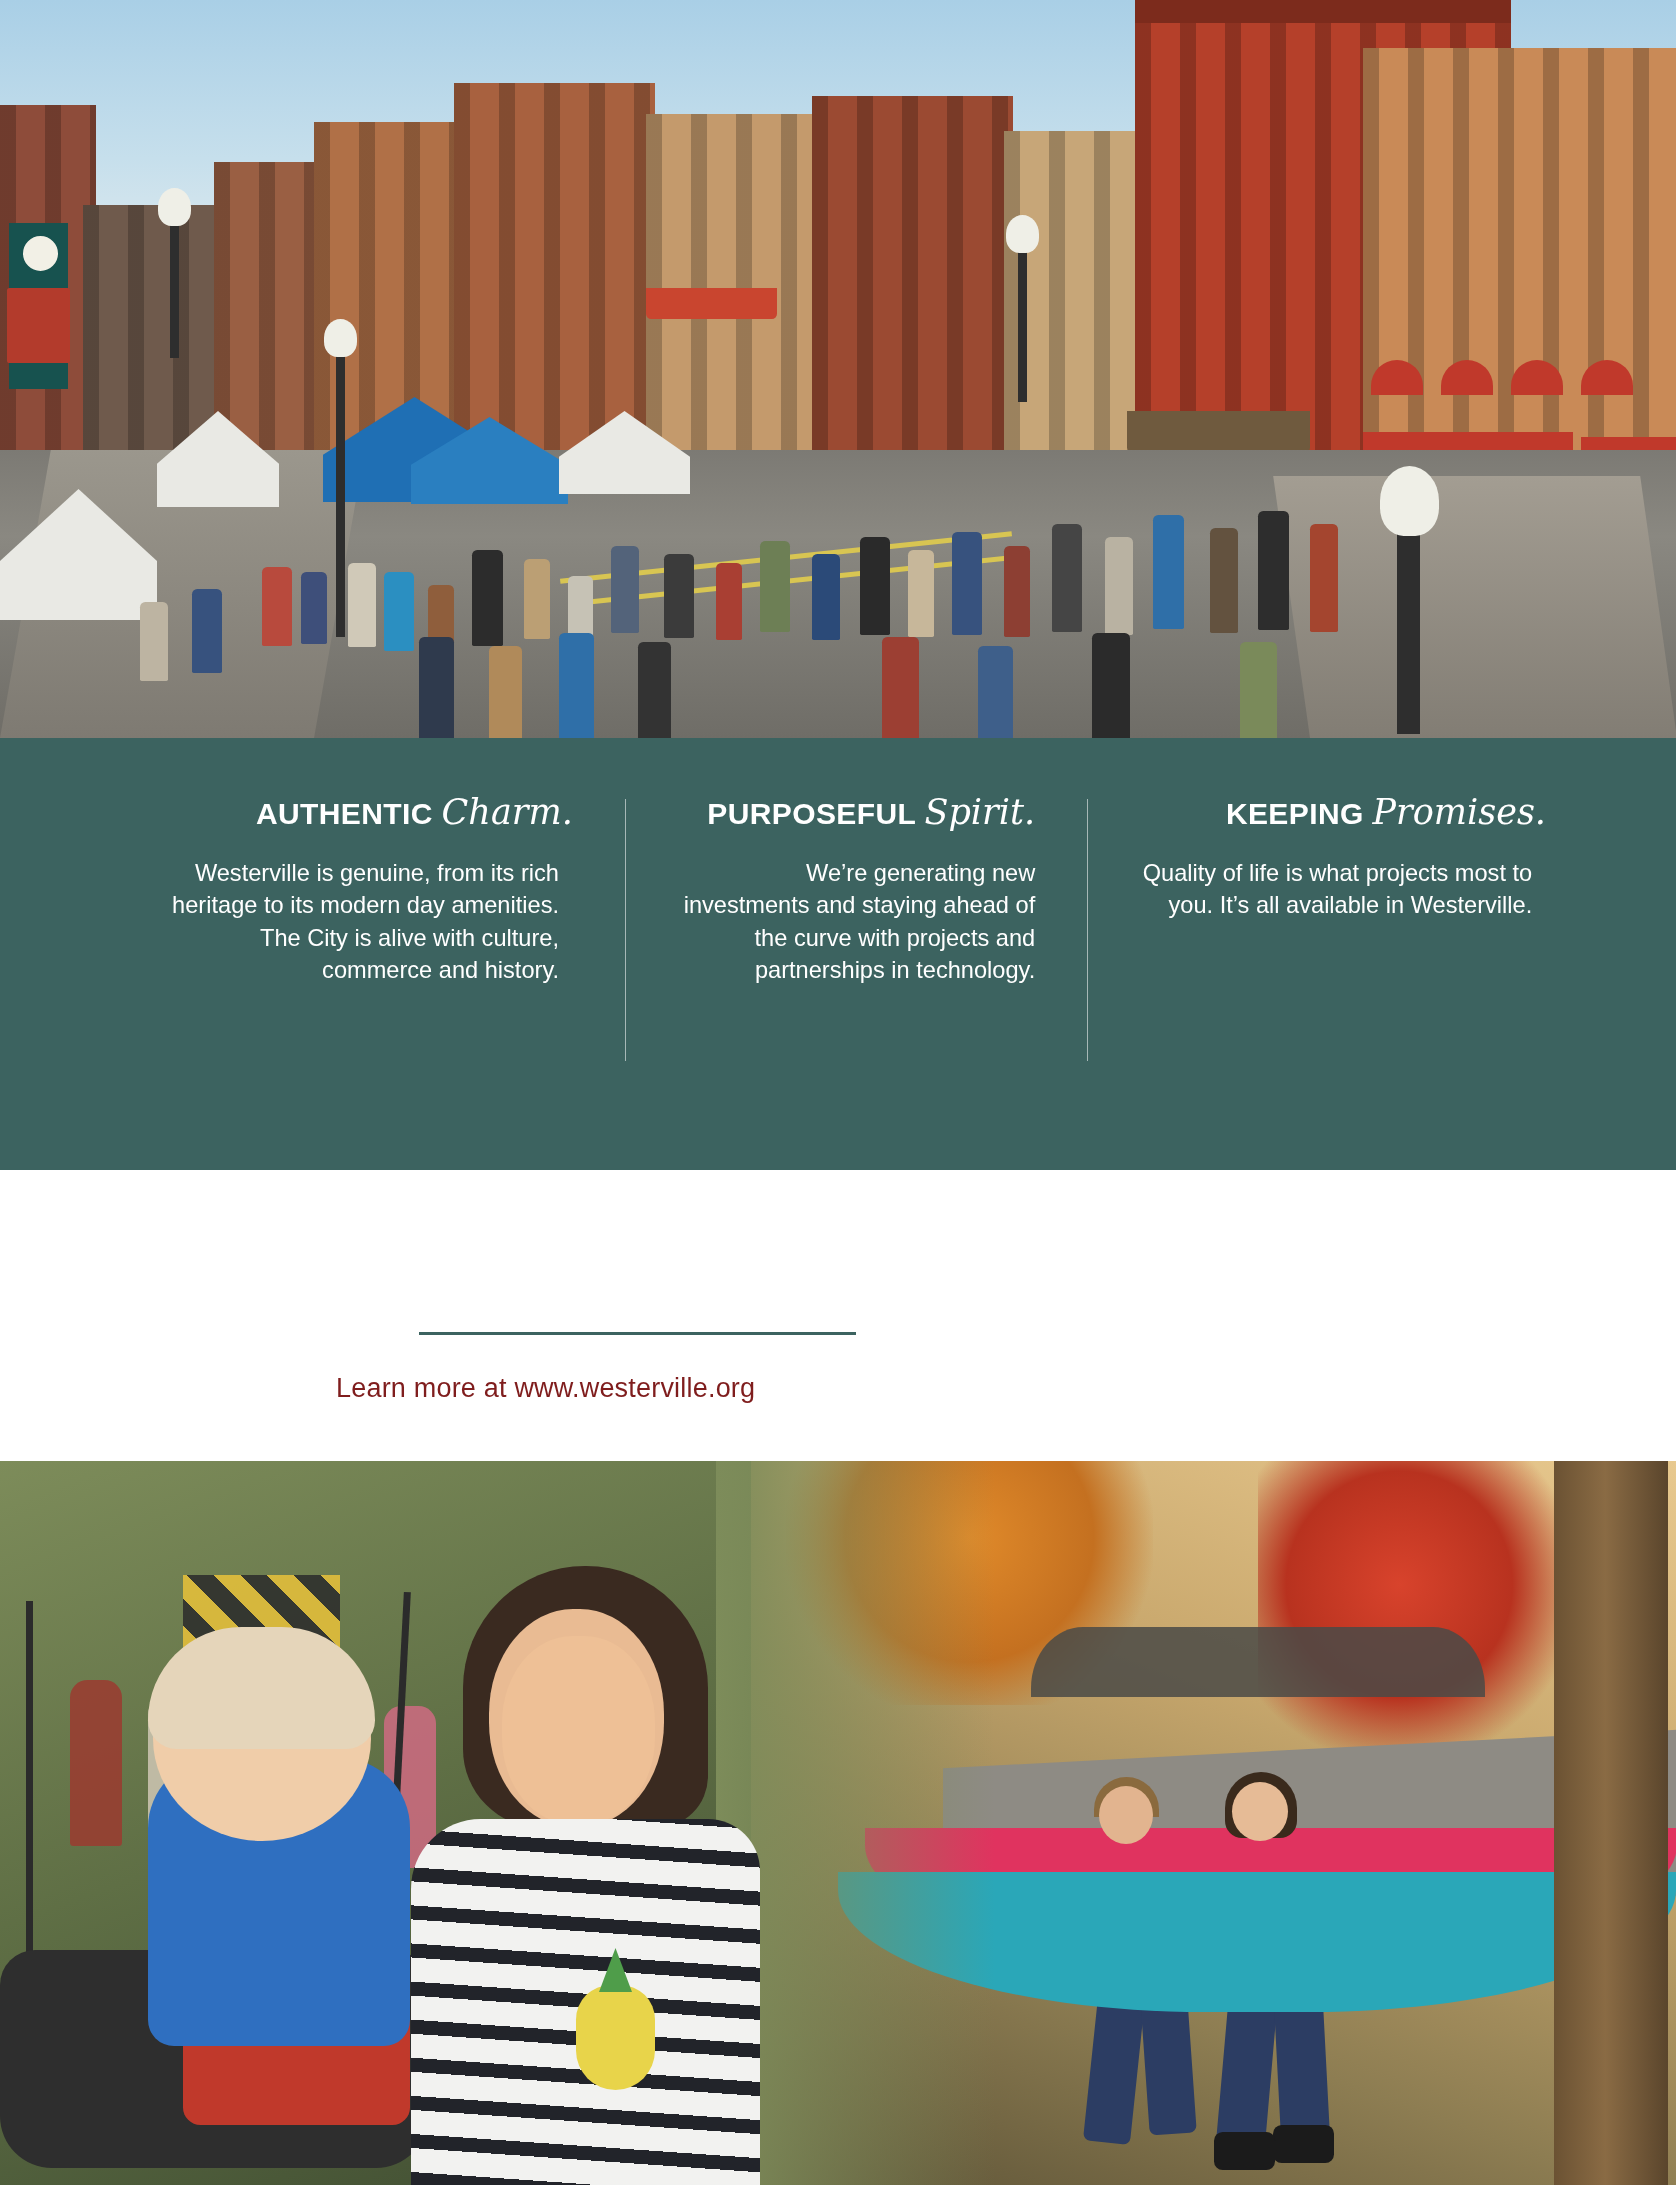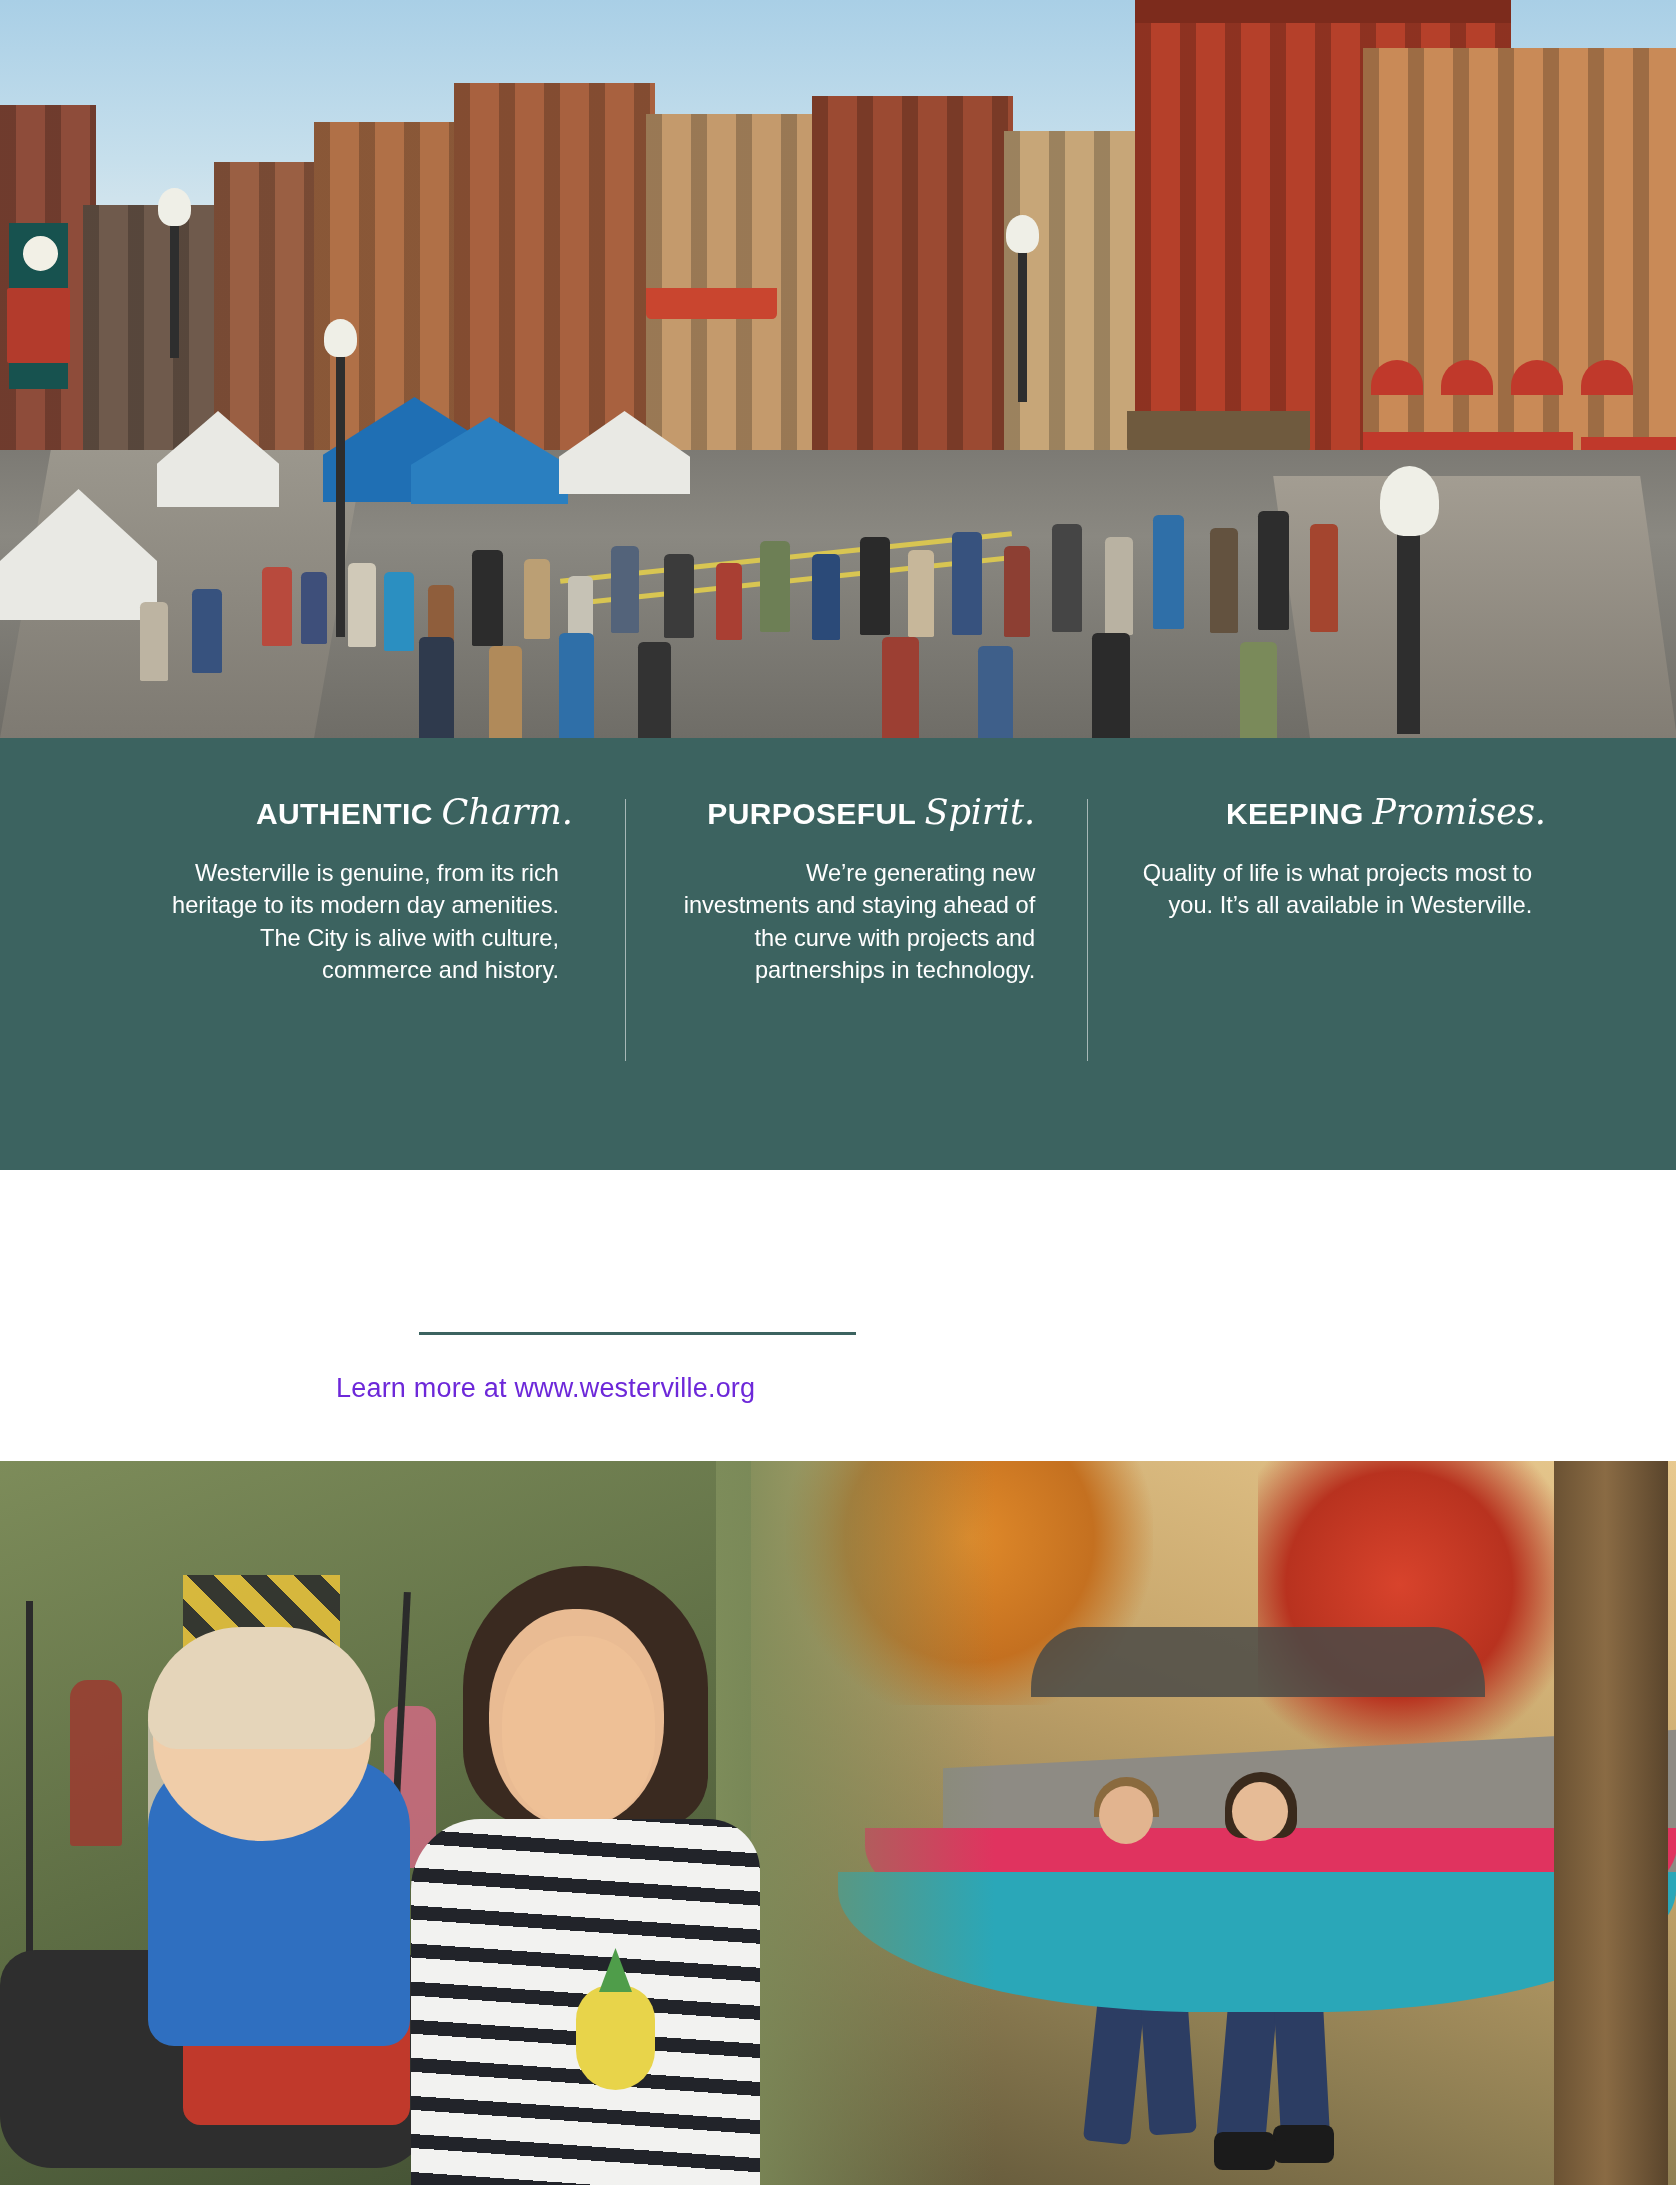--- a/index.html
+++ b/index.html
@@ -176,21 +176,21 @@
   .invite-rule {
     position: absolute;
     left: 419px; top: 162px;
     width: 437px; height: 2.6px;
     background: #3c6360;
   }
   .invite-sub {
     position: absolute;
     left: 336px; top: 203px;
     font-size: 27px;
-    color: #6d28d9;
+    color: #7f1d1d;
     letter-spacing: 0.2px;
     white-space: nowrap;
   }
   .logo {
     position: absolute;
     left: 1218px; top: 26px;
     width: 349px; height: 245px;
   }
   .logo-arc {
     position: absolute; left: 24.5px; top: 24.5px;

